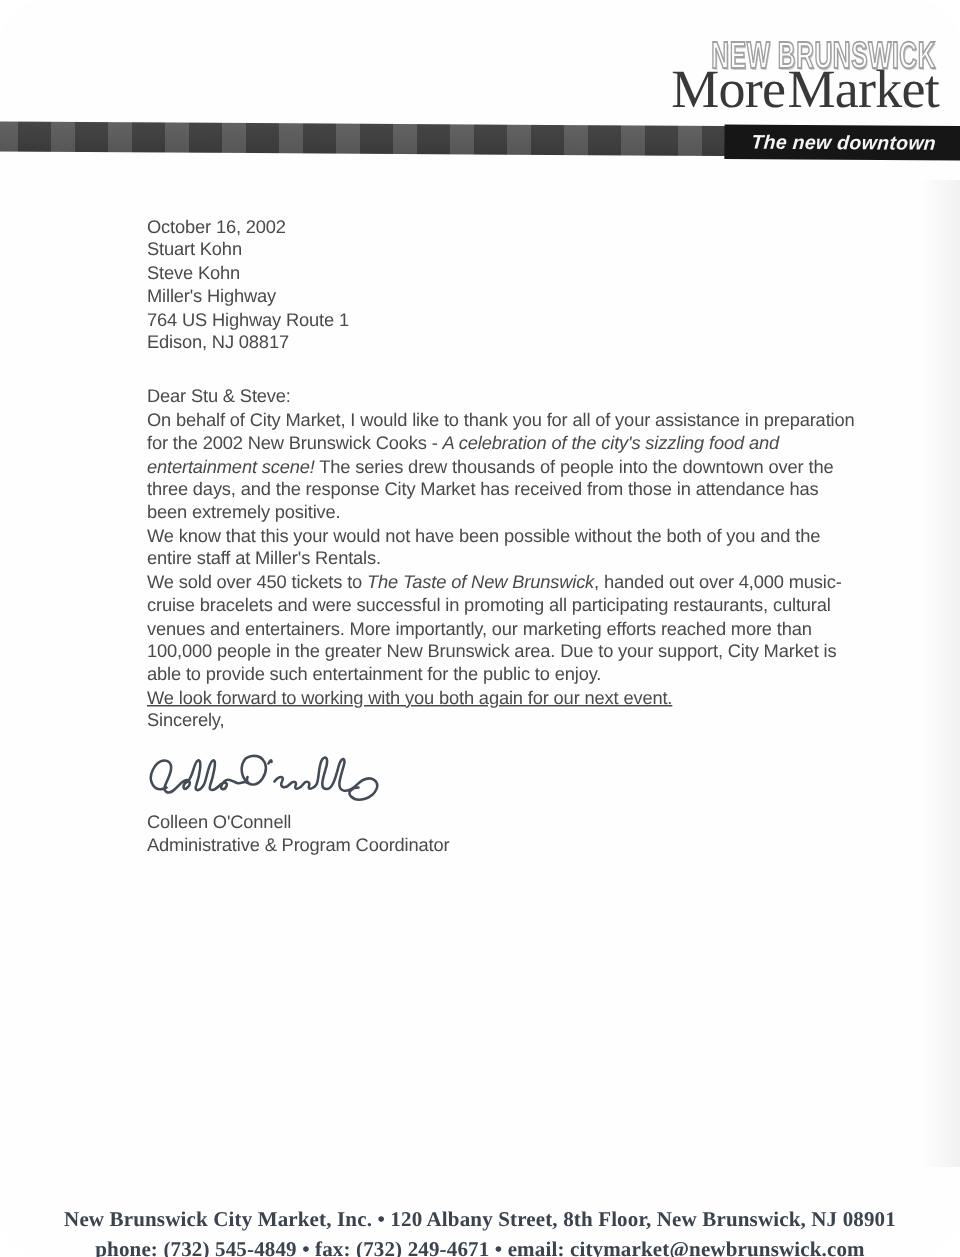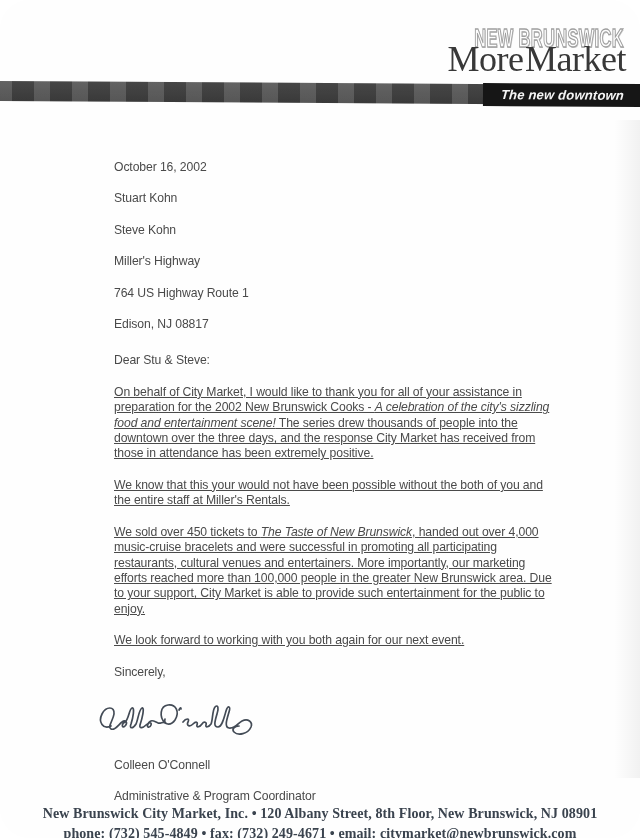--- a/index.html
+++ b/index.html
@@ -77,25 +77,25 @@
   
   .letter {
     position: absolute;
     left: 98px; top: 144px;
     width: 474px;
     color: #4a4a4a;
     font-size: 12.2px;
     line-height: 15.4px;
     letter-spacing: -0.1px;
   }
-  .letter p { margin: 16px; }
+  .letter p { margin: 0; }
   .date-line   { margin: 0 0 25px; }
   .address     { margin: 0 0 21px; }
   .salutation  { margin: 0 0 17px; }
-  .para        { margin: 0 0 14px; text-decoration: underline; }
+  .para        { margin: 0 0 14px; }
   .closing     { margin: 0 0 31px; text-decoration: underline; }
   .para em, .ital { font-style: italic; }
 
   .sig-svg { display: block; margin: 6px 0 0 -3px; }
   .sig-name  { margin: 0; }
   .sig-title { margin: 0; }
 
   
   .footer {
     position: absolute;

